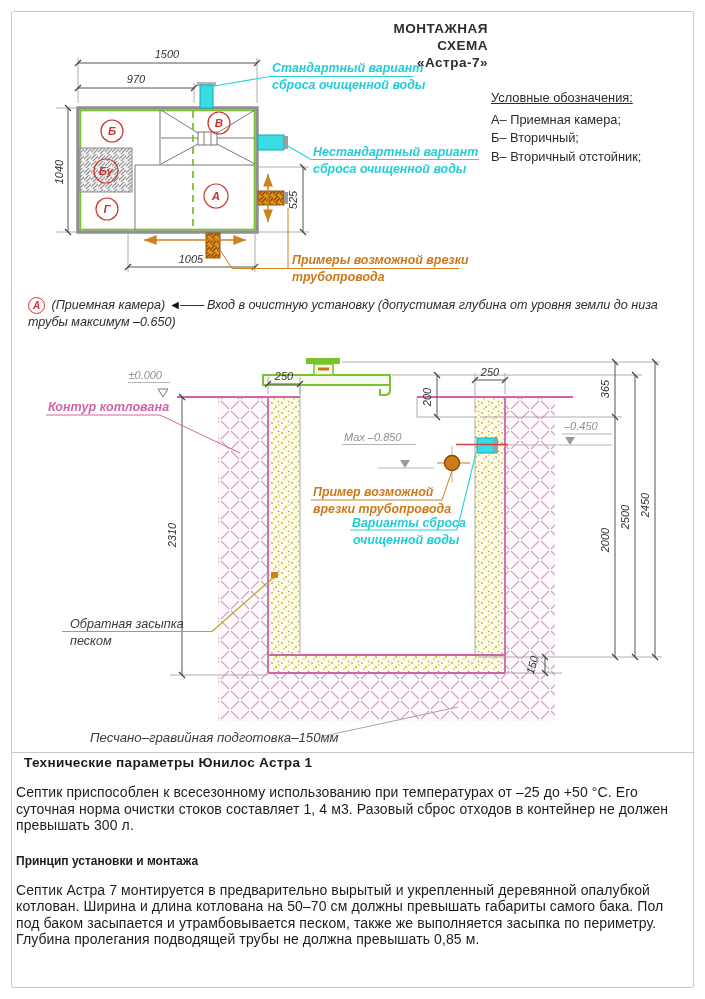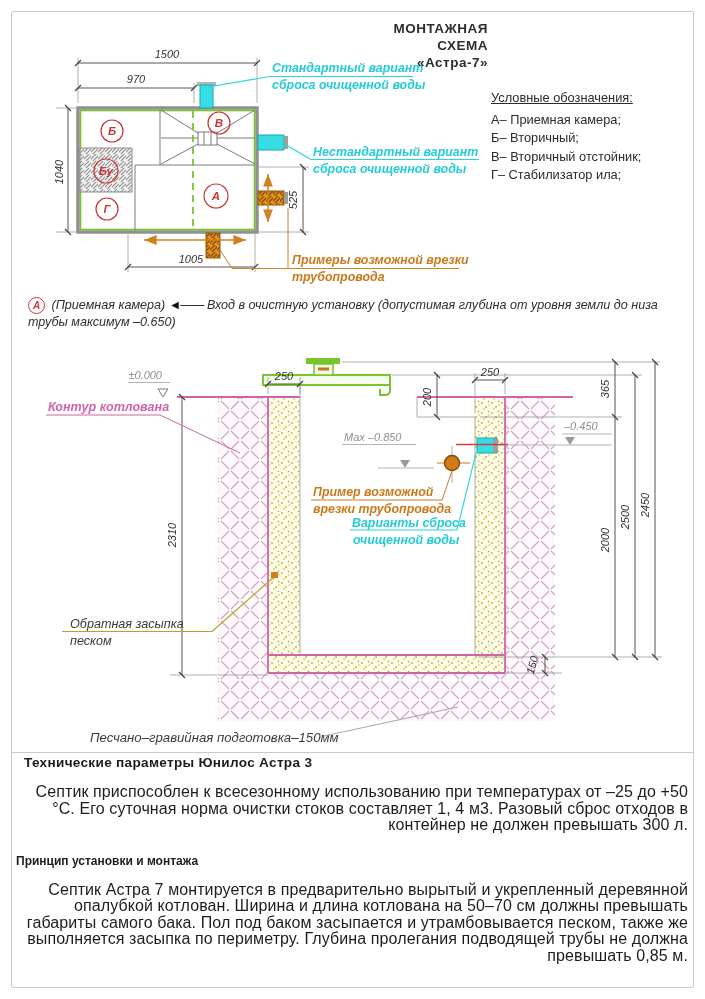--- a/index.html
+++ b/index.html
@@ -18,21 +18,21 @@
   .legend .lrow-neck{display:flex;align-items:center;gap:8px;margin-top:2px;}
   .lsquare{display:inline-block;width:15px;height:15px;border:2.5px solid #79c32e;background:#fff;}
   .notes{position:absolute;left:28px;top:297px;width:658px;font-style:italic;
          font-size:12.6px;color:#2e2e2e;line-height:16.5px;}
   .note{margin-bottom:4px;}
   .badge{display:inline-block;width:15px;height:15px;border:1.3px solid #cc3333;border-radius:50%;
          color:#cc3333;font-size:10px;line-height:15px;text-align:center;font-weight:bold;margin-right:3px;}
   .narrow{font-style:normal;letter-spacing:-1px;color:#111;}
   .specs{position:absolute;left:16px;top:755px;width:672px;color:#1d1d1d;}
   .specs .stitle{font-weight:bold;font-size:13.6px;letter-spacing:.3px;padding-left:8px;}
-  .specs p{font-size:16px;line-height:16.5px;margin:14px 0 0 8px;letter-spacing:.1px;text-align:right;}
+  .specs p{font-size:14px;line-height:16.5px;margin:14px 0 0 0;letter-spacing:.1px;}
   .specs .ssub{font-weight:bold;font-size:12px;margin-top:20px;}
   .specs .sp2{margin-top:14px;}
   text{font-family:"Liberation Sans",sans-serif;}
   .dimtxt{font-size:11px;font-style:italic;fill:#333;}
   .lvltxt{font-size:11px;font-style:italic;fill:#8f8f8f;}
   .chtxt{font-size:11.5px;font-style:italic;font-weight:bold;fill:#cc3333;}
   .cytxt{font-size:12.4px;font-style:italic;fill:#25ccd6;font-weight:bold;}
   .ortxt{font-size:12.4px;font-style:italic;fill:#cb7a1a;font-weight:bold;}
   .mgtxt{font-size:12.6px;font-style:italic;fill:#d263a8;font-weight:bold;}
   .dktxt{font-size:12.6px;font-style:italic;fill:#3a3a3a;}
@@ -157,21 +157,20 @@
   <div class="title-block">
     <div>МОНТАЖНАЯ СХЕМА</div>
     <div>«Астра-7»</div>
   </div>
 
   <div class="legend">
     <div class="ltitle">Условные обозначения:</div>
     <div class="lrow">А– Приемная камера;</div>
     <div class="lrow">Б– Вторичный;</div>
     <div class="lrow">В– Вторичный отстойник;</div>
-    <div class="lrow">Г– Стабилизатор ила;</div>
   </div>
 
   <div class="notes">
     <div class="note">
       <span class="badge">А</span>
       <span>(Приемная камера)</span>
       <span class="narrow">◄——</span>
       <span>Вход в очистную установку (допустимая глубина от уровня земли до низа трубы максимум –0.650)</span>
     </div>
   </div>
@@ -310,18 +309,18 @@
       <line x1="212" y1="281.5" x2="274" y2="227" stroke="#b3a51e" stroke-width="1.1"></line>
       <rect x="271" y="222" width="7" height="6" fill="#d0801a"></rect>
 
       <text class="dktxt" x="90" y="392" style="font-size:13.2px">Песчано–гравийная подготовка–150мм</text>
       <line x1="324" y1="386" x2="458" y2="357" stroke="#9b9b9b" stroke-width="0.9"></line>
     </g>
   </svg>
 
   <div class="sep"></div>
   <div class="specs">
-    <div class="stitle">Технические параметры Юнилос Астра 3</div>
+    <div class="stitle">Технические параметры Юнилос Астра 1</div>
     <p>Септик приспособлен к всесезонному использованию при температурах от –25 до +50 °С. Его суточная норма очистки стоков составляет 1, 4 м3. Разовый сброс отходов в контейнер не должен превышать 300 л.</p>
     <div class="ssub">Принцип установки и монтажа</div>
     <p class="sp2">Септик Астра 7 монтируется в предварительно вырытый и укрепленный деревянной опалубкой котлован. Ширина и длина котлована на 50–70 см должны превышать габариты самого бака. Пол под баком засыпается и утрамбовывается песком, также же выполняется засыпка по периметру. Глубина пролегания подводящей трубы не должна превышать 0,85 м.</p>
   </div>
 </div>
 
 </body></html>

